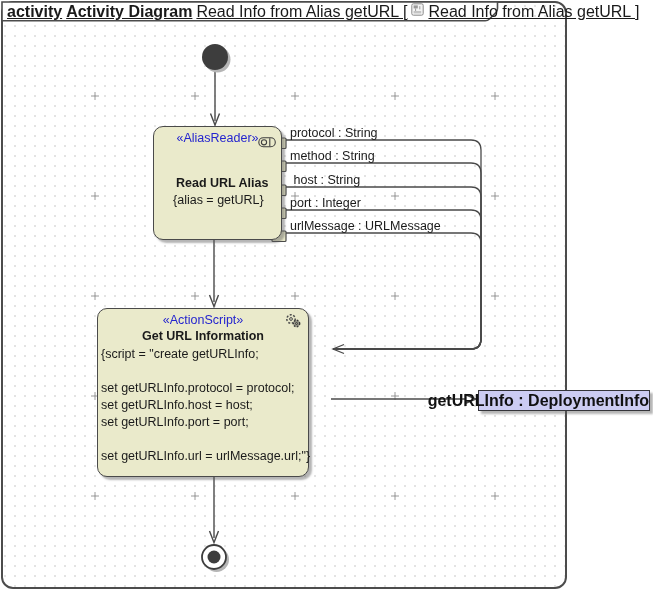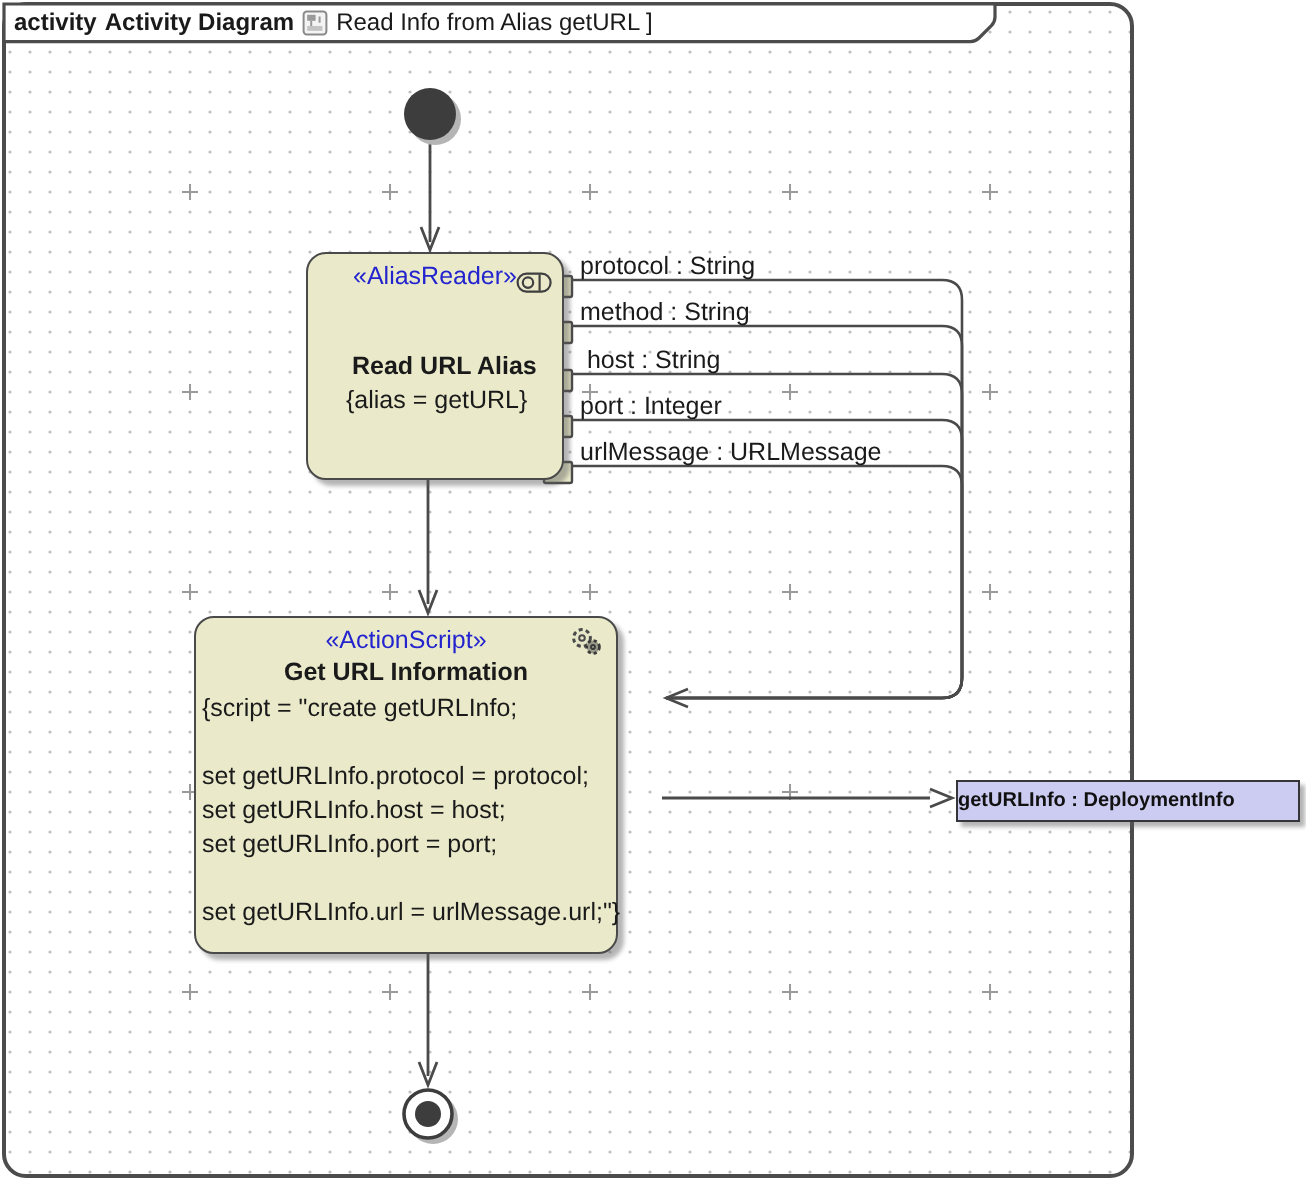--- a/index.html
+++ b/index.html
@@ -1,22 +1,22 @@
 <!DOCTYPE html>
 <html><head>
 <meta charset="utf-8">
 <style>
   html,body{margin:0;padding:0;background:#ffffff;}
   .stage{position:relative;width:653px;height:590px;background:#ffffff;
          font-family:"Liberation Sans",sans-serif;overflow:hidden;}
   .layer{position:absolute;left:0;top:0;z-index:1;}
 
   
-  .tab-text{position:absolute;left:7px;top:3px;z-index:3;font-size:12px;color:#1a1a1a;
-            white-space:nowrap;display:flex;align-items:flex-end;gap:4px;height:15px;}
+  .tab-text{position:absolute;left:7px;top:3px;z-index:3;font-size:16px;color:#1a1a1a;
+            white-space:nowrap;display:flex;align-items:flex-start;gap:4px;height:15px;text-decoration:underline;}
   .tab-text .b{font-weight:bold;}
 
   
   .uml-node{position:absolute;z-index:2;background:#eaeacb;border:1.4px solid #4a4a4a;
             border-radius:10px;box-shadow:3px 3px 2px rgba(90,90,90,0.45);
             box-sizing:border-box;color:#1a1a1a;}
   .stereo{font-size:12.5px;color:#2424cf;text-align:center;line-height:16px;margin-top:3px;}
   .node-title{font-size:12.5px;font-weight:bold;line-height:17px;}
   .node-prop{font-size:12.5px;line-height:17px;}
 
@@ -28,22 +28,22 @@
   #action-script{left:97px;top:308px;width:212px;height:169px;}
   #action-script .node-title{text-align:center;}
   #action-script .corner-icon{position:absolute;right:5px;top:4px;}
   .script-block{margin-top:1px;}
   .sline{font-size:12.5px;line-height:17px;min-height:17px;padding-left:3px;white-space:pre;}
 
   
   #output-object{position:absolute;z-index:2;left:478px;top:390px;width:172px;height:21px;
                  background:#ccccf2;border:1.3px solid #35353a;box-sizing:border-box;
                  box-shadow:2.5px 2.5px 2px rgba(90,90,90,0.45);
-                 display:flex;align-items:center;justify-content:flex-start;
-                 font-size:10px;font-weight:bold;color:#111;white-space:nowrap;}
+                 display:flex;align-items:center;justify-content:flex-end;
+                 font-size:16px;font-weight:bold;color:#111;white-space:nowrap;}
 
   
   .pin-label{position:absolute;z-index:2;left:290px;font-size:12.5px;color:#1a1a1a;
              white-space:pre;height:14px;line-height:14px;}
 </style>
 </head>
 <body>
 
 <div class="stage">
 
@@ -109,20 +109,21 @@
       <rect x="272" y="161" width="14" height="10.5" rx="1"></rect>
       <rect x="272" y="185" width="14" height="10.5" rx="1"></rect>
       <rect x="272" y="208" width="14" height="10.5" rx="1"></rect>
       <rect x="272" y="231" width="14" height="10.5" rx="1"></rect>
     </g>
   </svg>
 
   <div class="tab-text">
     <span class="b">activity</span>
     <span class="b">Activity Diagram</span>
+    <span>Read Info from Alias getURL [</span>
     <svg width="13" height="13" viewBox="0 0 13 13">
       <rect x="0.8" y="0.8" width="11.4" height="11.4" rx="1.6" fill="#f4f4f4" stroke="#8a8a8a" stroke-width="1"></rect>
       <rect x="2.6" y="2.4" width="4.2" height="3" fill="#9a9a9a"></rect>
       <rect x="2.6" y="8" width="7.6" height="2.4" fill="#c4c4c4"></rect>
       <path d="M8.8 3.2 v3.2 M4.6 5.4 v2.6" stroke="#9a9a9a" stroke-width="1" fill="none"></path>
     </svg>
     <span>Read Info from Alias getURL ]</span>
   </div>
 
   <div class="uml-node" id="alias-reader">

